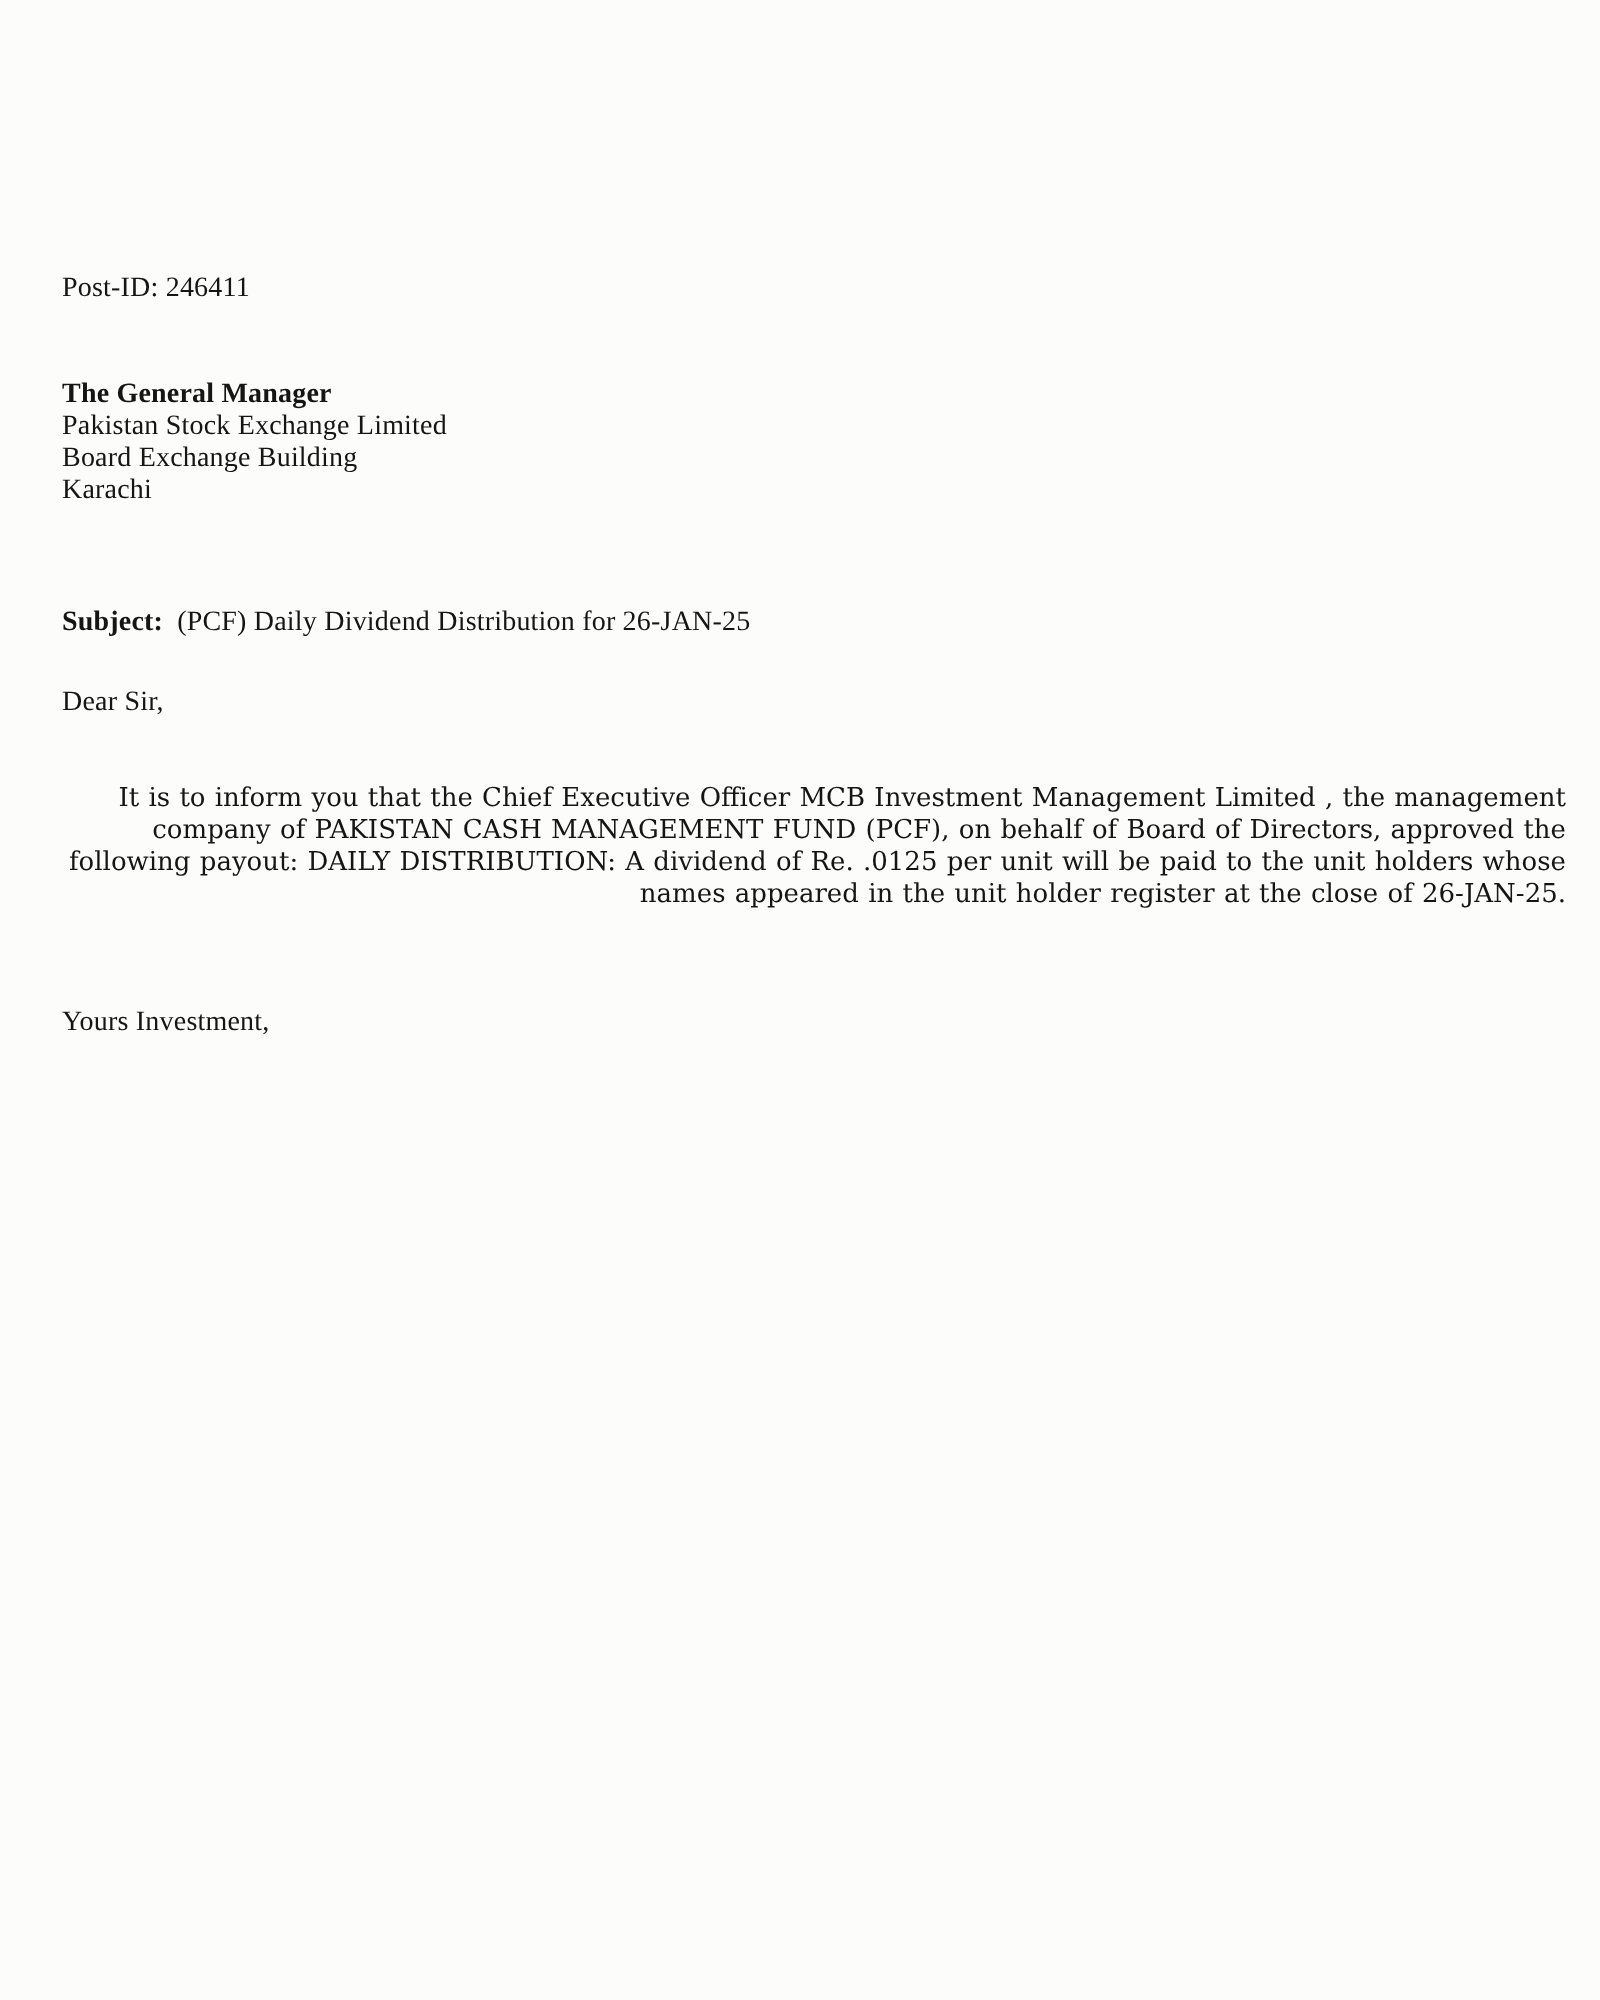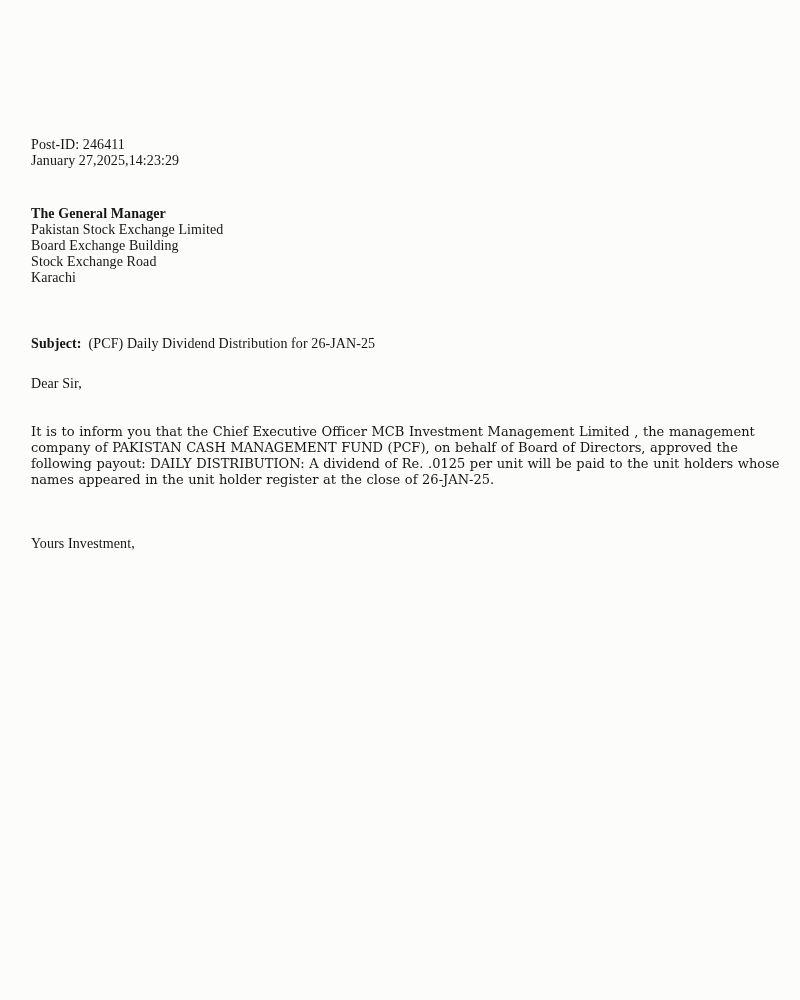--- a/index.html
+++ b/index.html
@@ -51,41 +51,39 @@
     margin-top: 24px;
   }
   .body-paragraph {
     margin-top: 32px;
     width: 752px;
     font-family: "DejaVu Serif", serif;
     font-size: 13px;
     line-height: 16px;
     letter-spacing: 0;
     word-spacing: 0.5px;
-    text-align: left;
+    text-align: right;
   }
   .closing {
     margin-top: 48px;
   }
 </style>
 </head>
 <body>
 
 <div class="letter">
 
   <div class="meta-block">
     <div>Post-ID: 246411</div>
-    <div>January 27,2025,14:23:29</div>
   </div>
 
   <div class="recipient-block">
     <div class="recipient-title">The General Manager</div>
     <div>Pakistan Stock Exchange Limited</div>
     <div>Board Exchange Building</div>
-    <div>Stock Exchange Road</div>
     <div>Karachi</div>
   </div>
 
   <div class="subject-line">
     <span class="subject-label">Subject:</span><span class="subject-text">(PCF) Daily Dividend Distribution for 26-JAN-25</span>
   </div>
 
   <div class="salutation">Dear Sir,</div>
 
   <div class="body-paragraph">It is to inform you that the Chief Executive Officer MCB Investment Management Limited , the management company of PAKISTAN CASH MANAGEMENT FUND (PCF), on behalf of Board of Directors, approved the following payout: DAILY DISTRIBUTION: A dividend of Re. .0125 per unit will be paid to the unit holders whose names appeared in the unit holder register at the close of 26-JAN-25.</div>

